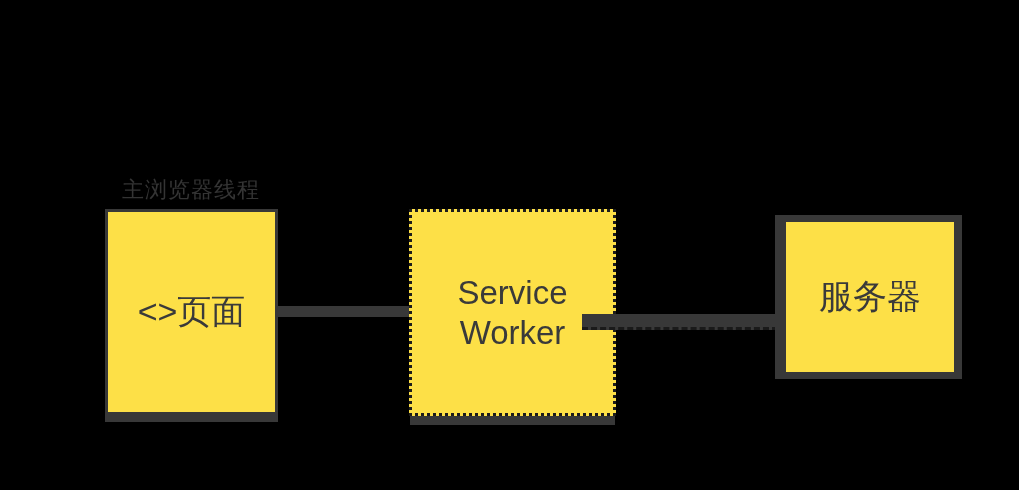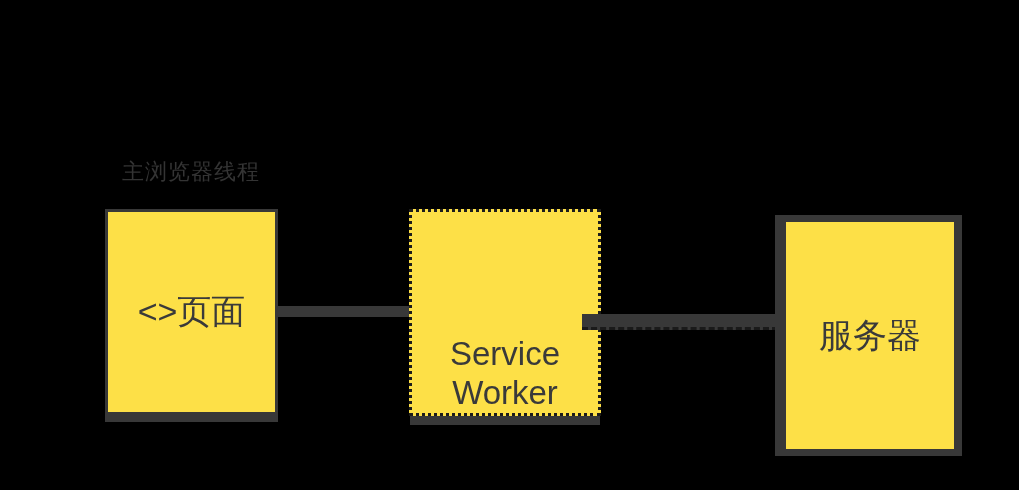--- a/index.html
+++ b/index.html
@@ -36,37 +36,36 @@
     top: 209px;
     width: 173px;
     height: 213px;
     border: 3px solid #383838;
     border-bottom-width: 10px;
     font-size: 34px;
   }
   .node-sw {
     left: 409px;
     top: 209px;
-    width: 192px;
+    width: 207px;
     height: 207px;
     border: 3px dotted #1c1c1c;
     box-shadow: 0 10px 0 -1px #383838;
     font-size: 33px;
     line-height: 1.2;
     text-align: center;
-    align-items: flex-end;
   }
   .node-sw .wrap {
     width: 130px; 
   }
   .node-server {
     left: 775px;
     top: 215px;
     width: 187px;
-    height: 241px;
+    height: 164px;
     border: 7px solid #383838;
     border-left-width: 11px;
     border-right-width: 8px;
     font-size: 34px;
   }
   .connector {
     position: absolute;
     background: #383838;
   }
   .conn-left {
@@ -76,21 +75,21 @@
     height: 11px;
   }
   .conn-right {
     left: 582px;
     top: 314px;
     width: 196px;
     height: 13px;
     border-bottom: 3px dashed #1a1a1a;
     box-sizing: content-box;
   }
-  .label-main-thread { left: 122px; top: 157px; }
+  .label-main-thread { left: 122px; top: 175px; }
   .label-worker-thread { left: 438px; top: 157px; }
 </style>
 </head>
 <body>
 
 <div class="canvas">
 
   <div class="thread-label label-main-thread">主浏览器线程</div>
 
 

